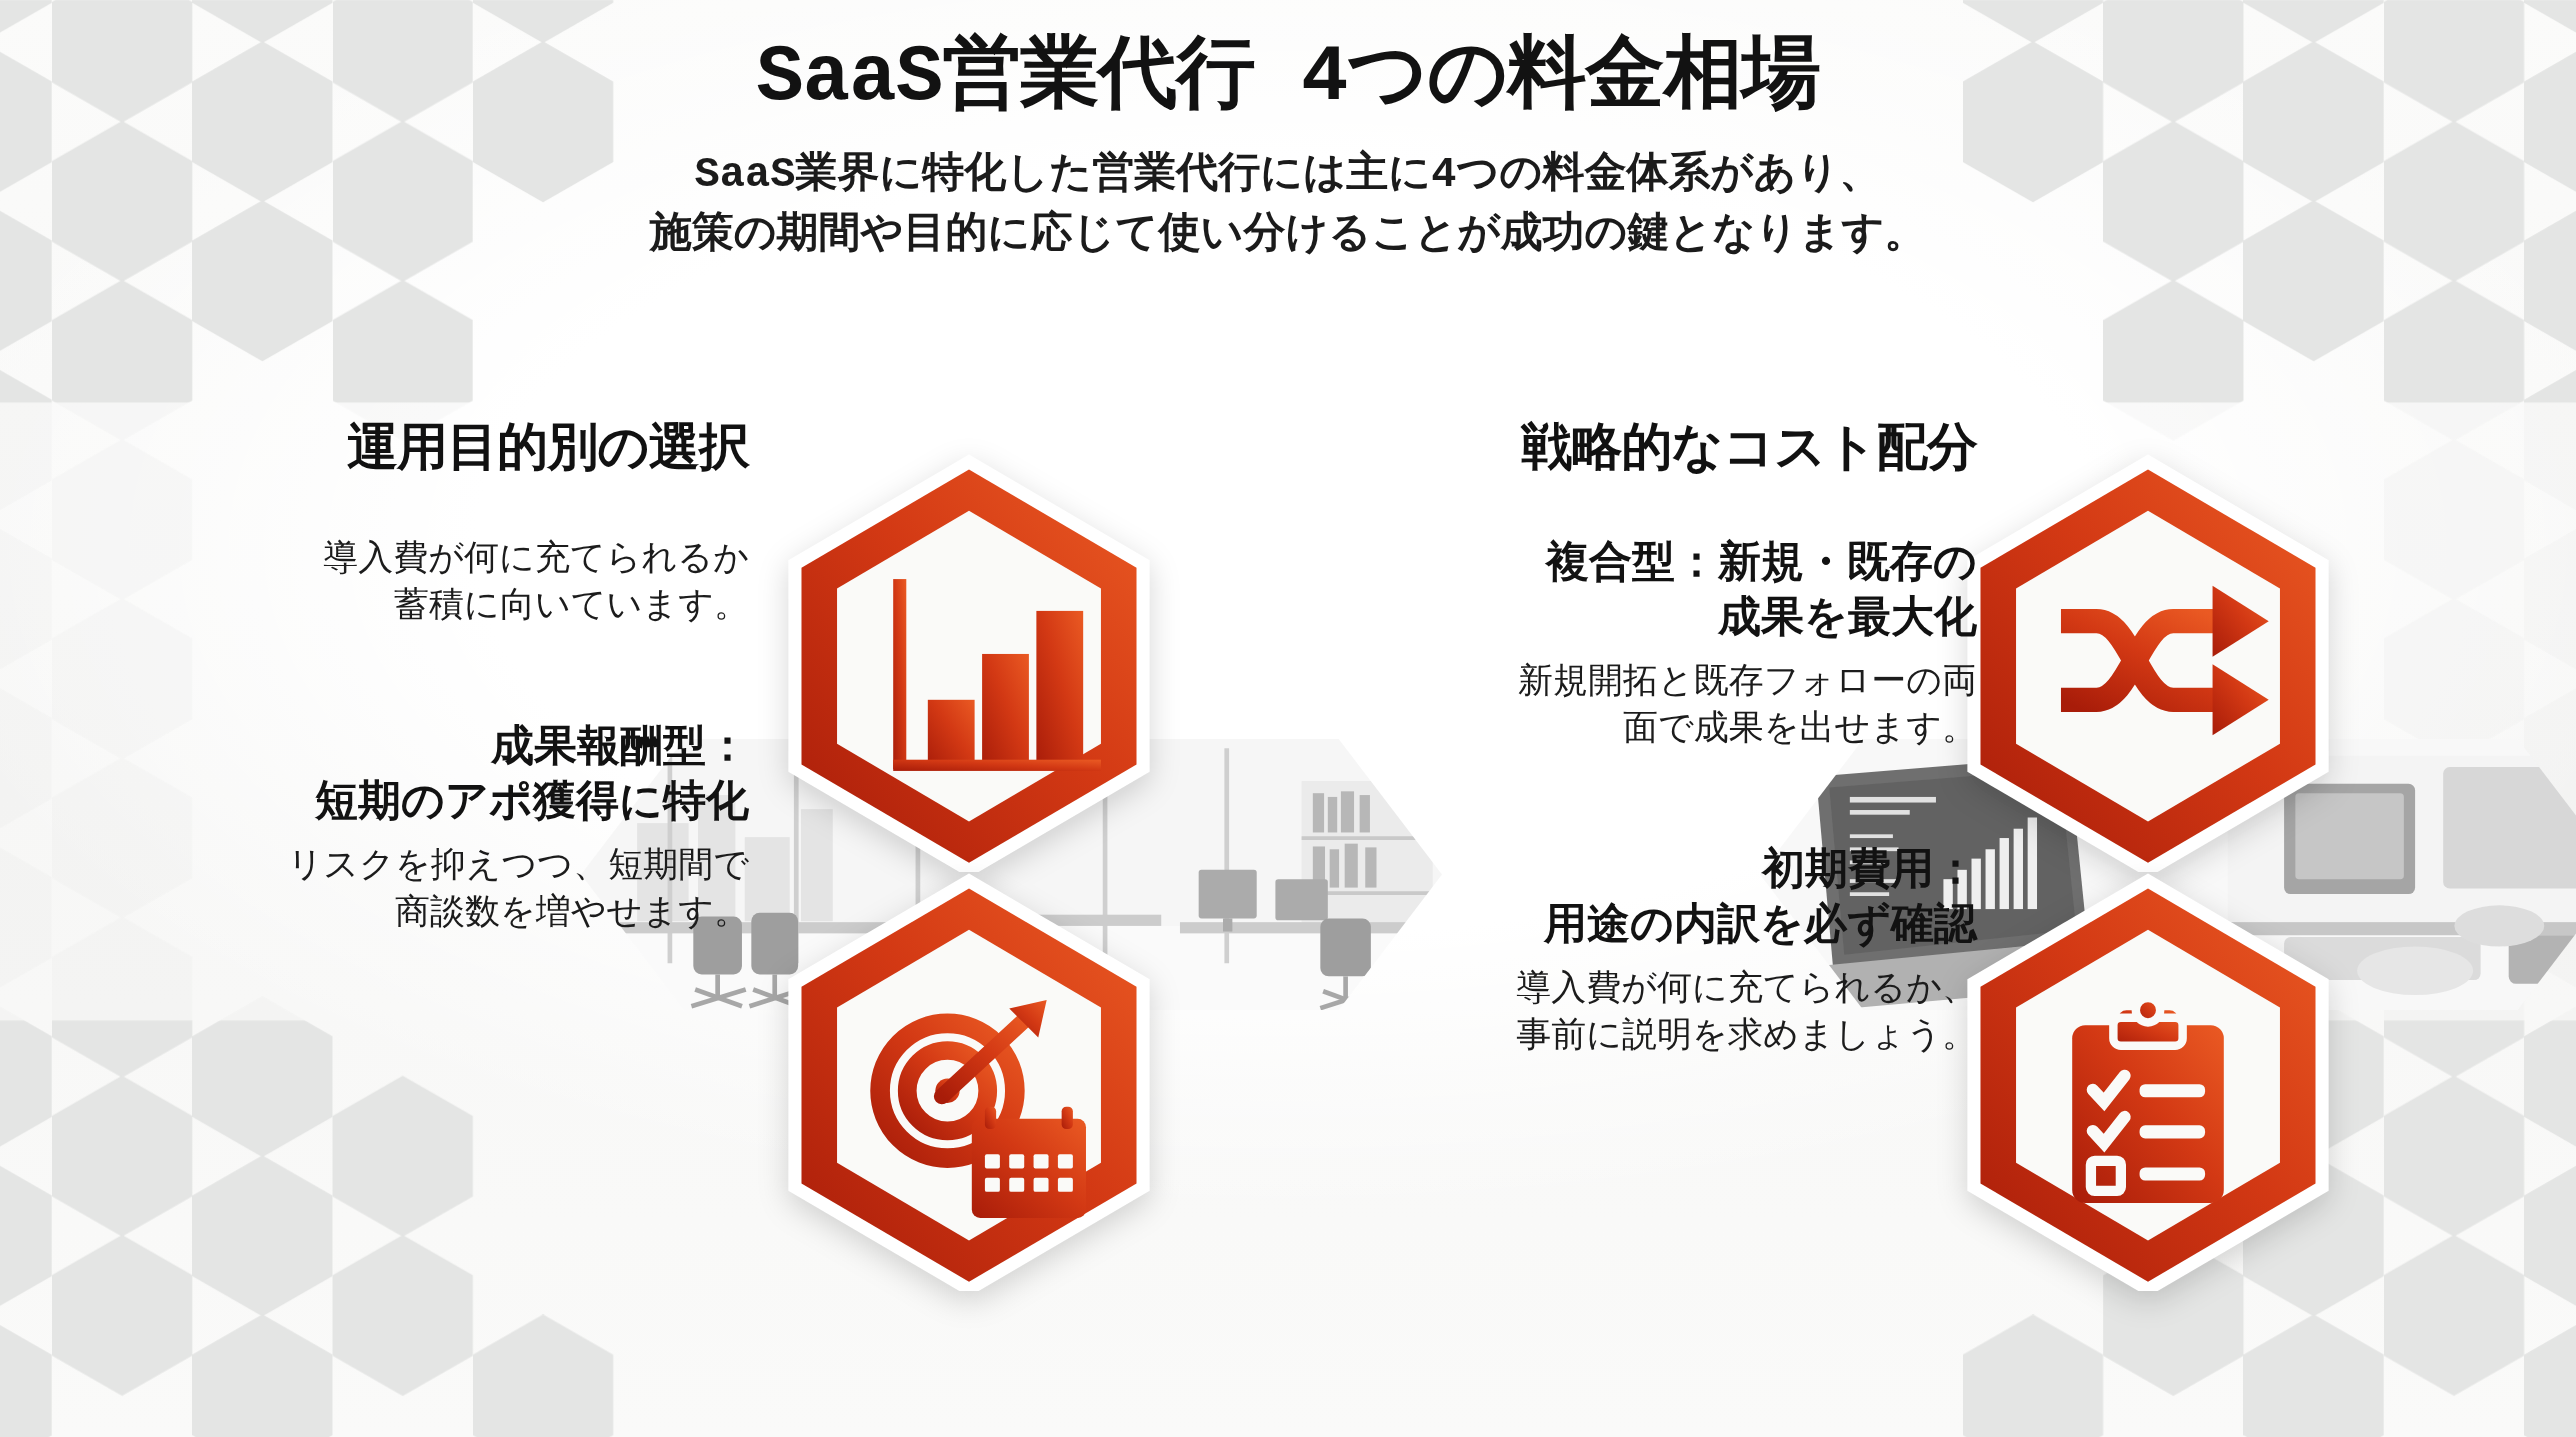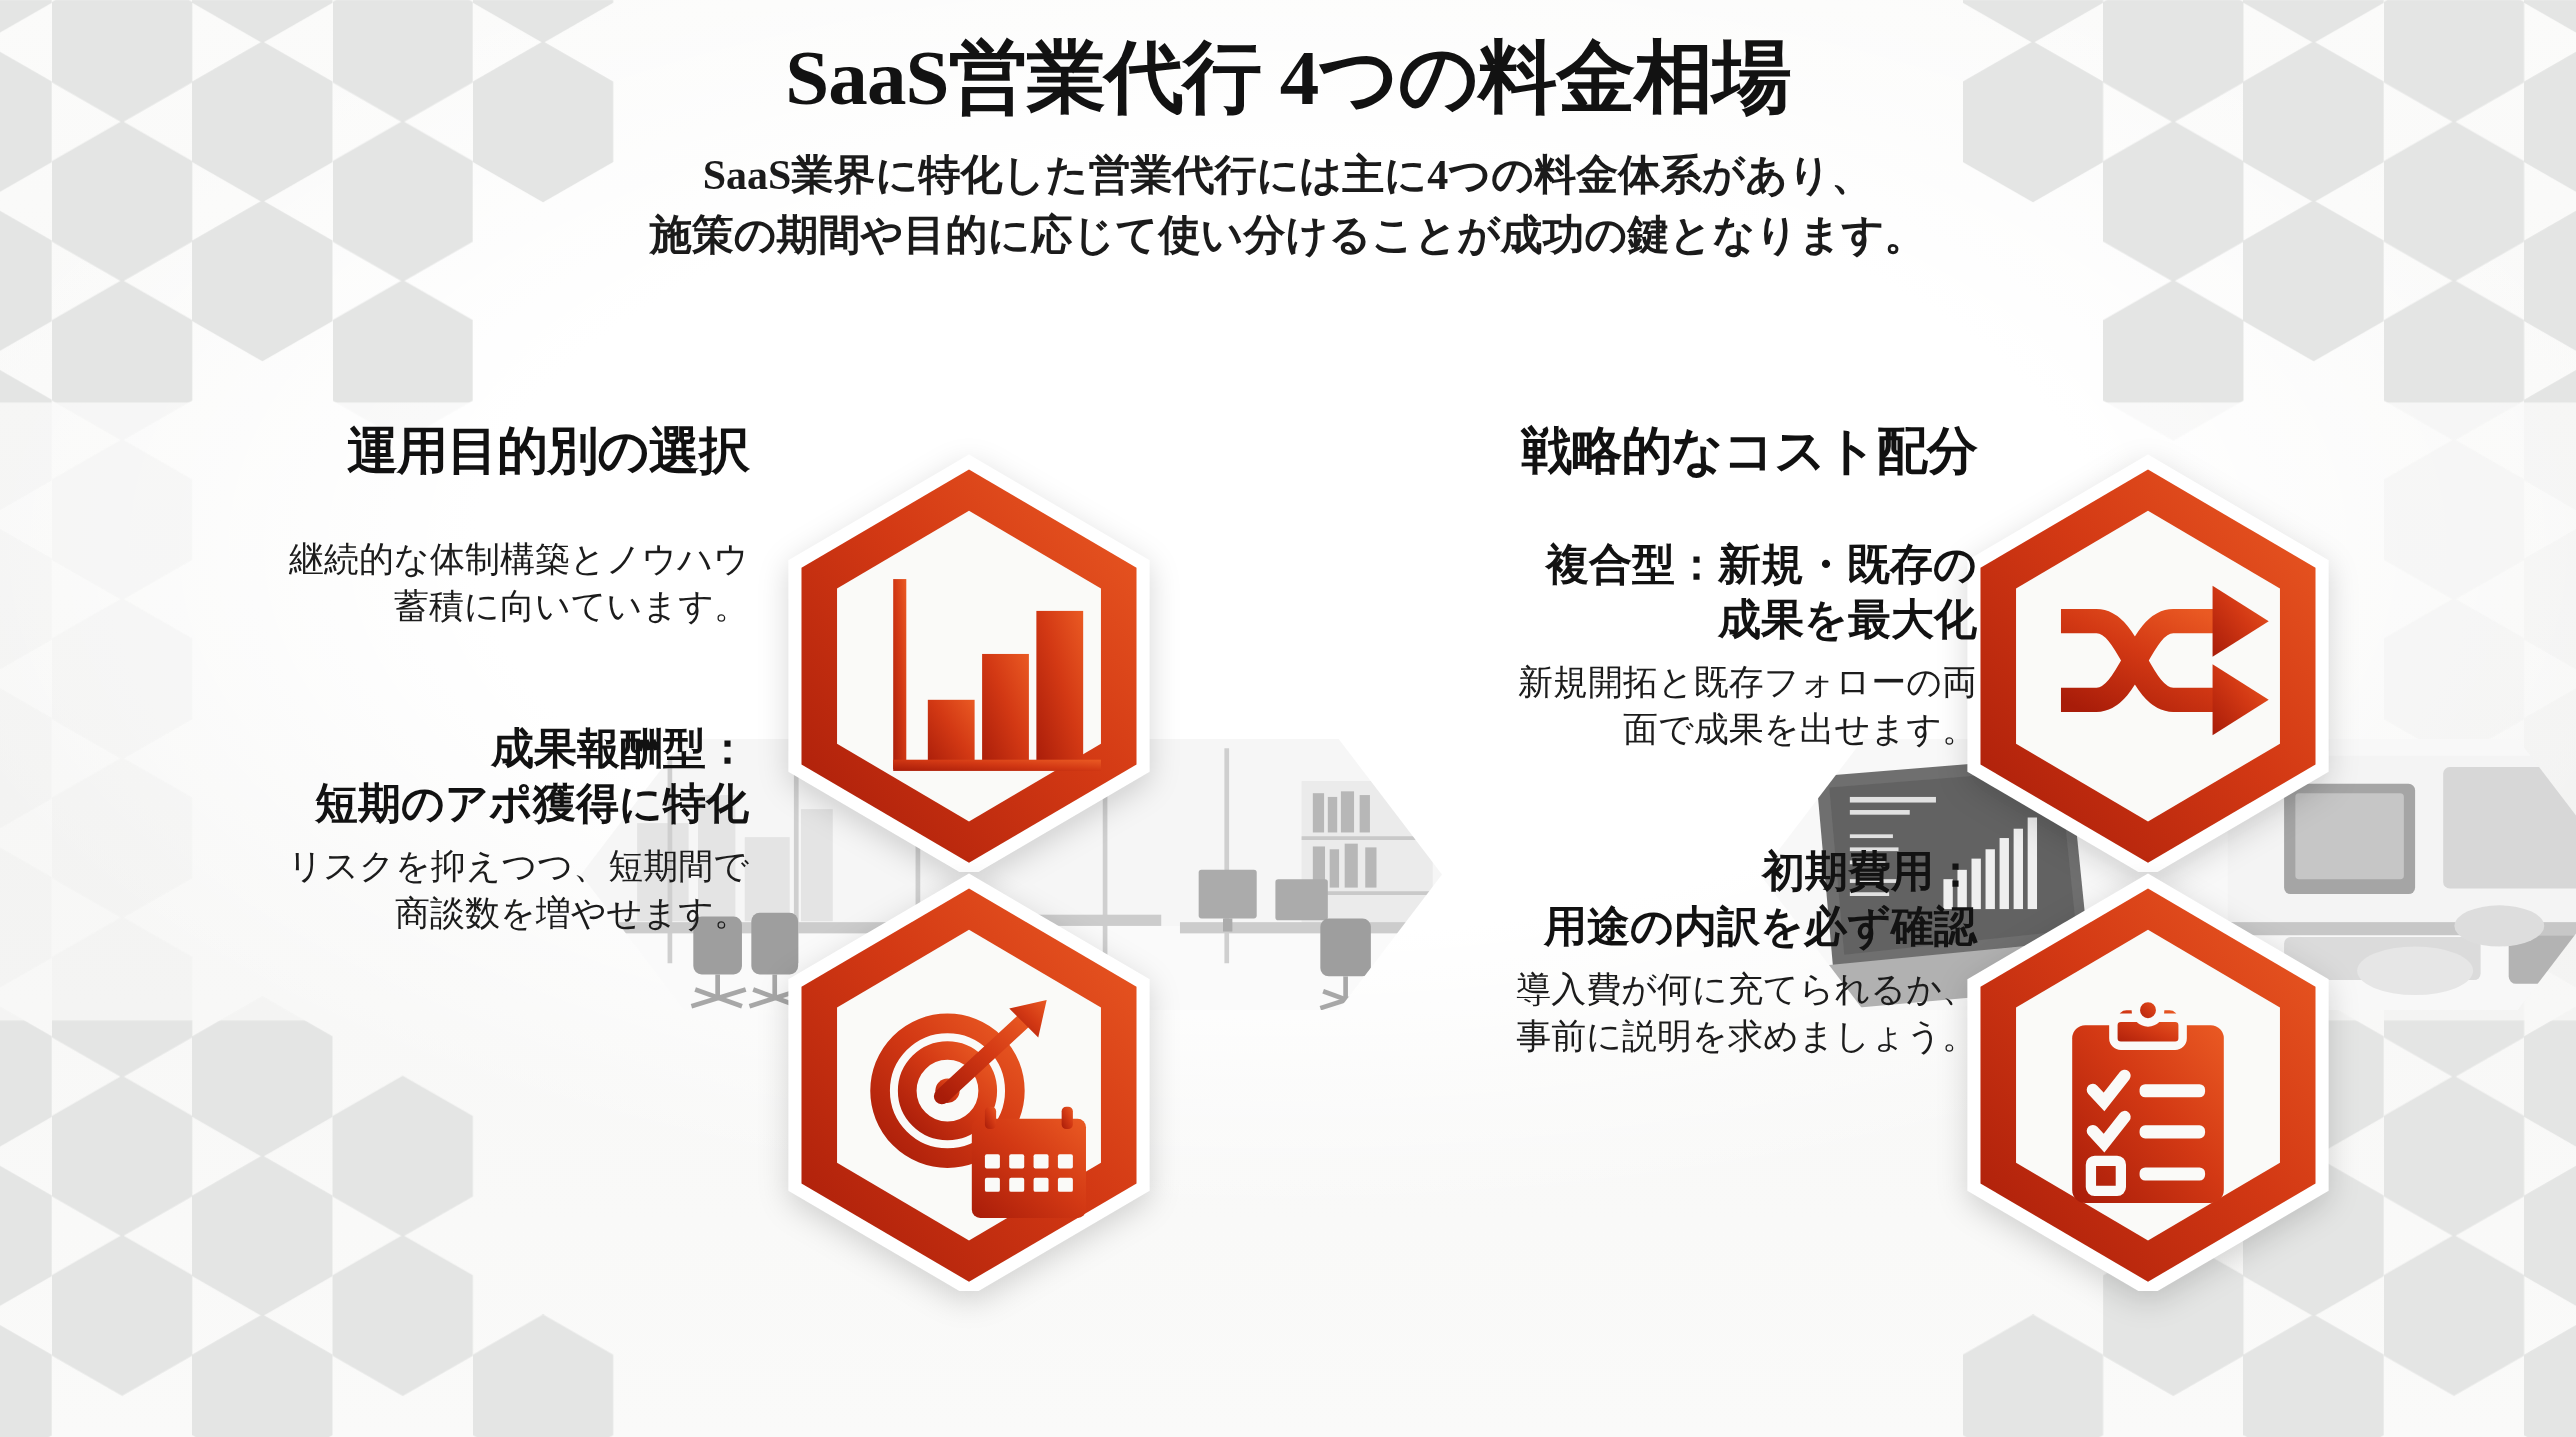--- a/index.html
+++ b/index.html
@@ -6,21 +6,21 @@
     margin: 0;
     padding: 0;
     background: #ffffff;
   }
   #slide {
     position: relative;
     width: 2576px;
     height: 1438px;
     overflow: hidden;
     background: #fbfbfa;
-    font-family: Liberation Serif, serif;
+    font-family: Liberation Mono, monospace;
     color: #111111;
   }
 
   
   .hex-field {
     position: absolute;
     top: 0;
     width: 711px;
     height: 1438px;
     pointer-events: none;
@@ -259,21 +259,21 @@
       <span class="ln">SaaS業界に特化した営業代行には主に4つの料金体系があり、</span>
       <span class="ln">施策の期間や目的に応じて使い分けることが成功の鍵となります。</span>
     </div>
   </div>
 
   <div class="col left">
     <h2 class="col-heading">運用目的別の選択</h2>
 
     <div class="entry">
       <div class="entry-desc">
-        <span class="ln">継続的な体制構築とノウハウ</span>
+        <span class="ln">導入費が何に充てられるか</span>
         <span class="ln">蓄積に向いています。</span>
       </div>
     </div>
 
     <div class="entry">
       <div class="entry-title">
         <span class="ln">成果報酬型：</span>
         <span class="ln">短期のアポ獲得に特化</span>
       </div>
       <div class="entry-desc">

